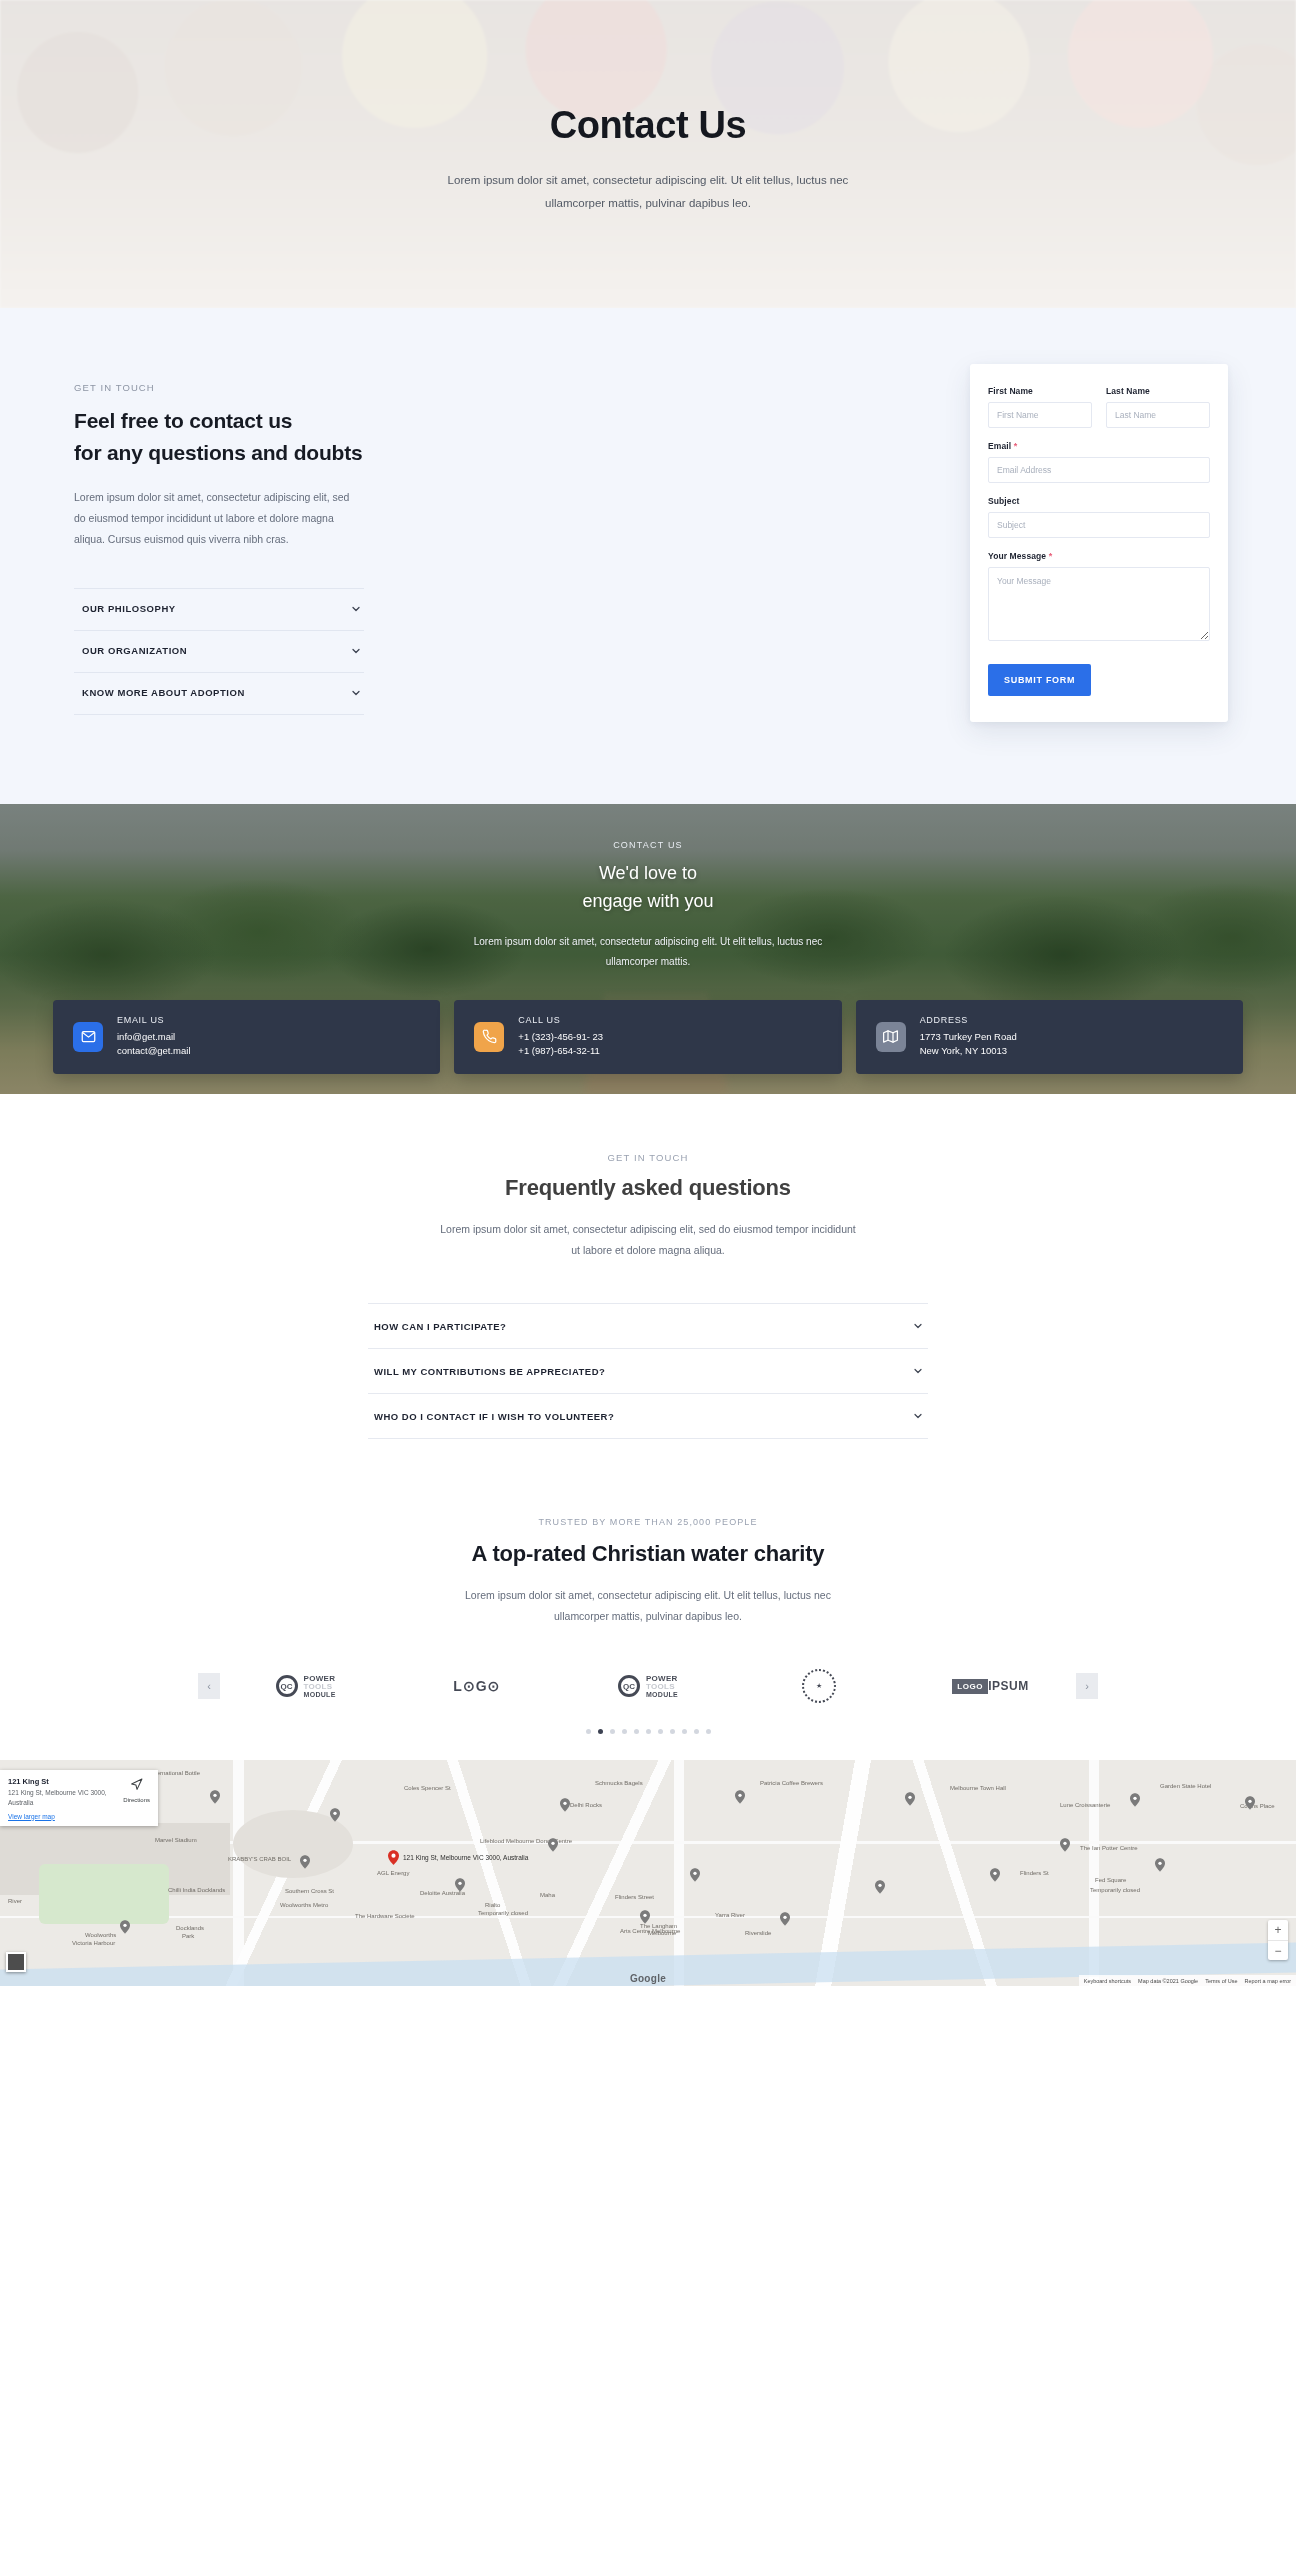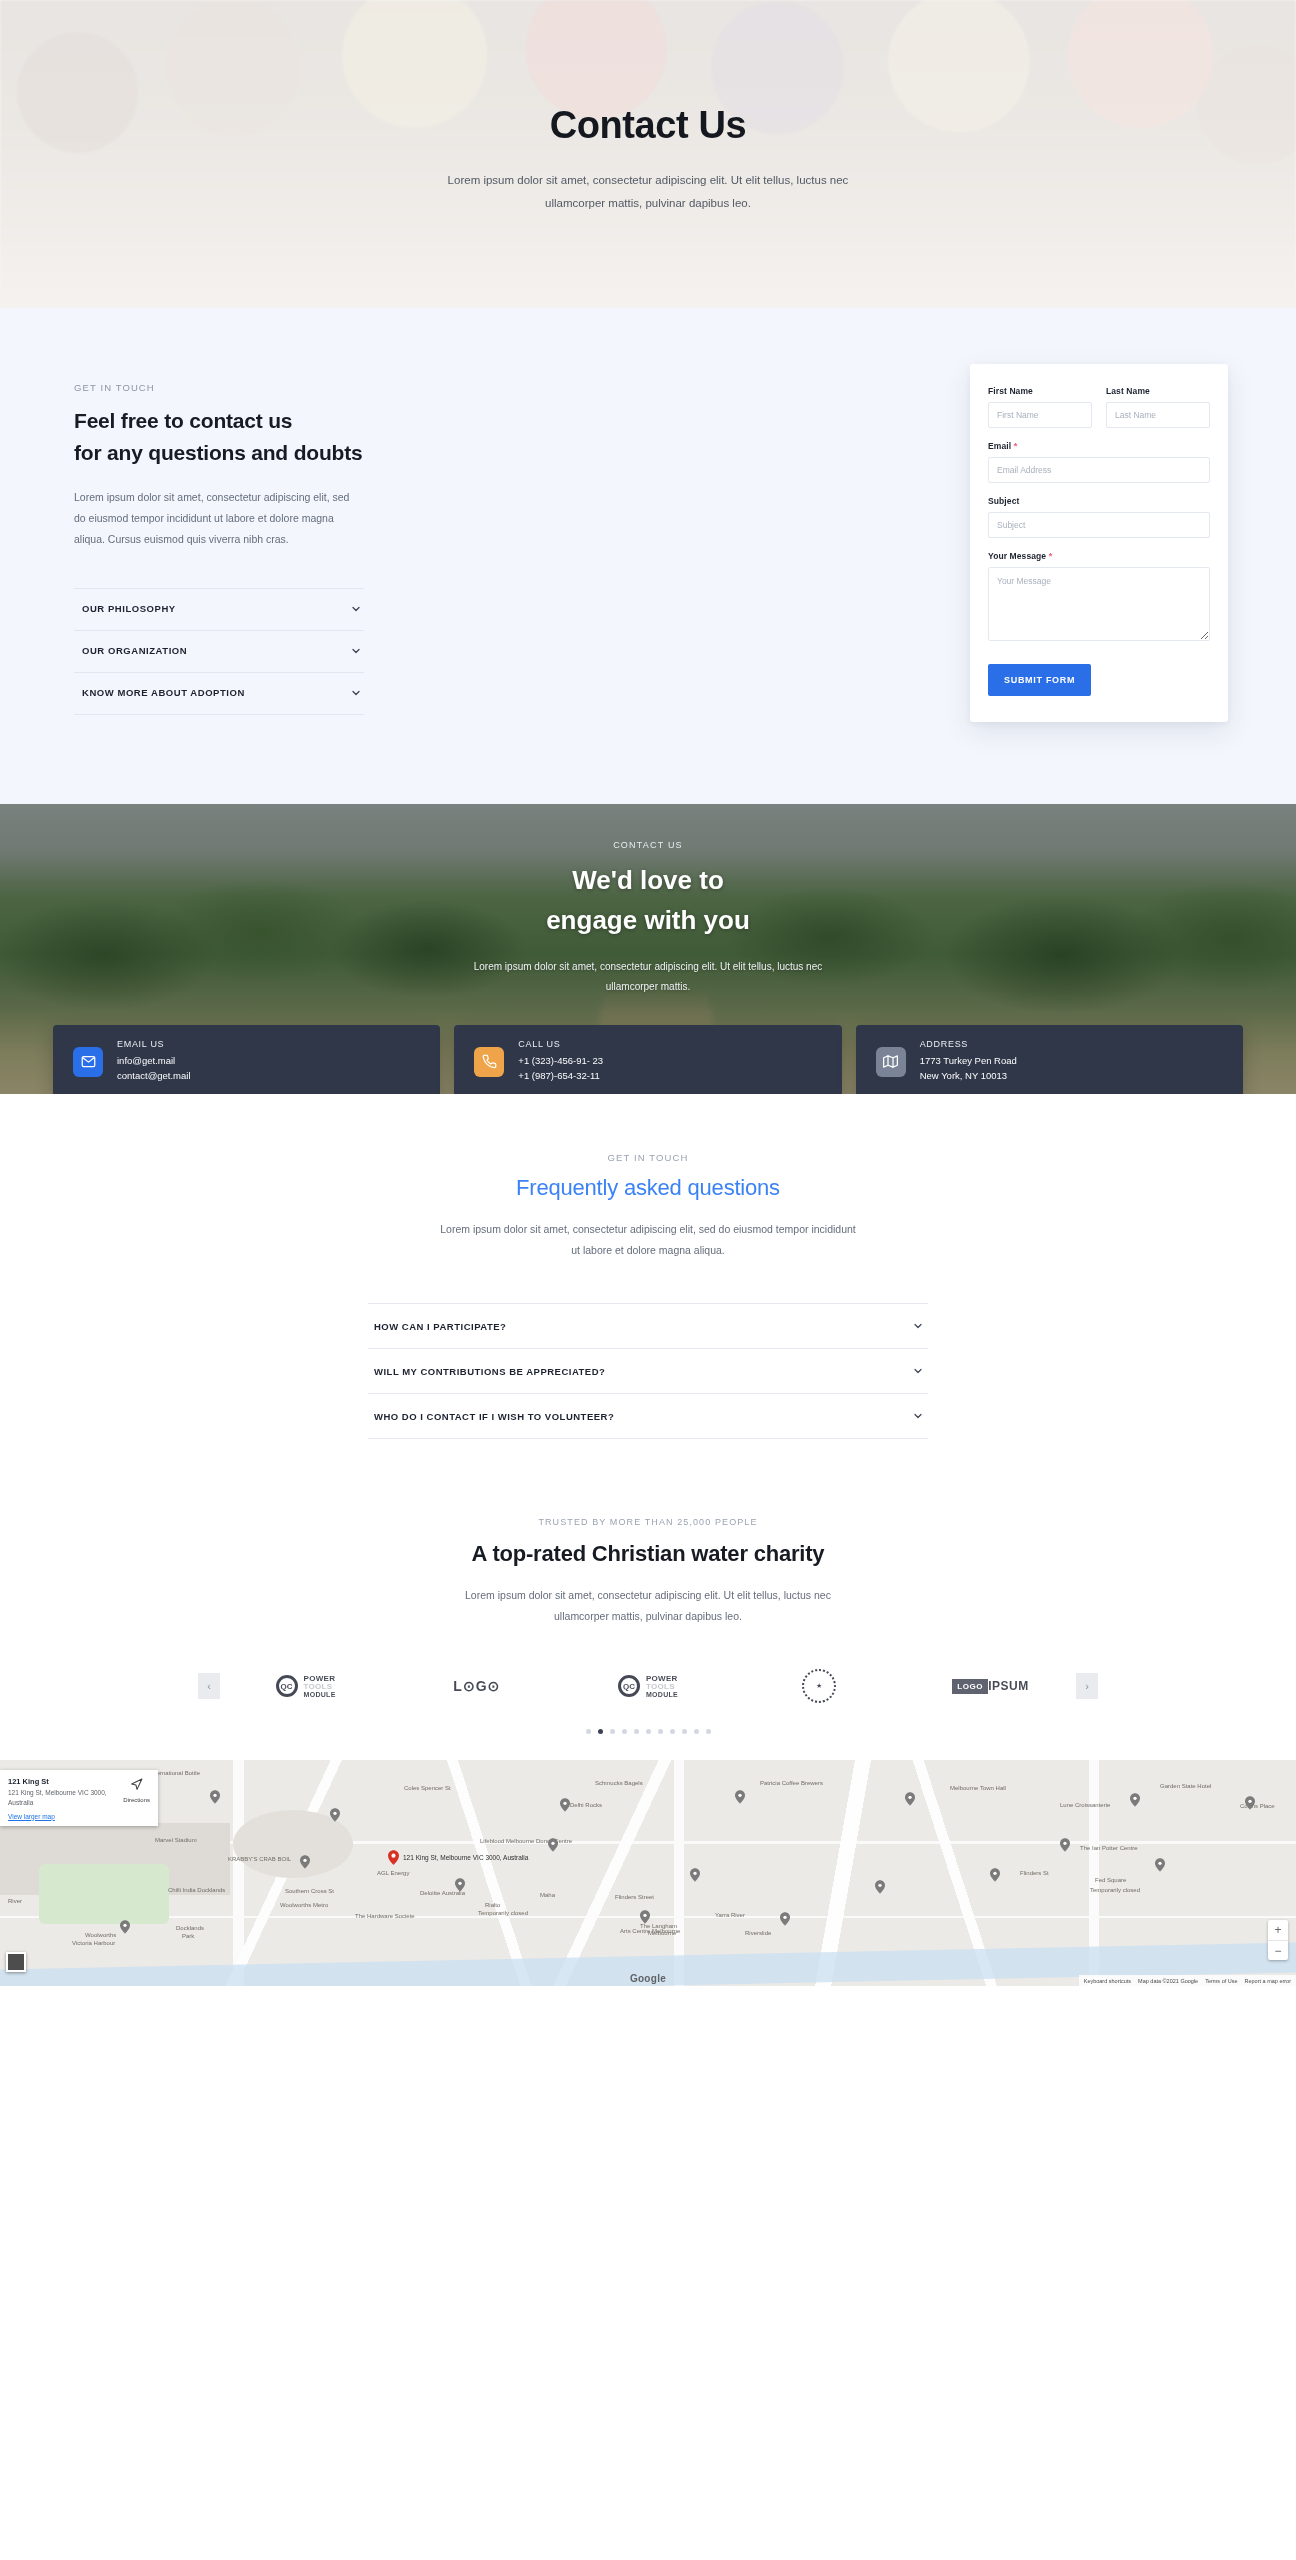--- a/index.html
+++ b/index.html
@@ -164,21 +164,21 @@
   .engage-inner {
     position: relative; z-index: 3; text-align: center;
     padding-top: 36px; color: #fff;
   }
   .engage-eyebrow {
     font-size: 9px; letter-spacing: 1.2px; text-transform: uppercase;
     color: #e9edf2; font-weight: 400;
   }
   .engage-h2 {
     margin-top: 10px;
-    font-size: 26px; font-weight: 700; line-height: 1.55;
+    font-size: 18px; font-weight: 400; line-height: 1.55;
     text-shadow: 0 1px 4px rgba(0,0,0,.35);
   }
   .engage-p {
     margin-top: 16px; font-size: 10px; line-height: 2.0;
     color: #eef1f5; max-width: 400px; margin-left: auto; margin-right: auto;
     text-shadow: 0 1px 3px rgba(0,0,0,.3);
   }
   .cards {
     position: relative; z-index: 3;
     width: 1190px; margin: 28px auto 0;
@@ -207,21 +207,21 @@
   }
   .info-line { font-size: 9.5px; line-height: 1.55; color: #fdfdfe; }
 
   
   .faq { background: #fff; padding: 58px 0 30px; text-align: center; }
   .faq-eyebrow {
     font-size: 9.5px; letter-spacing: 1.1px; color: #9aa2b1;
     text-transform: uppercase;
   }
   .faq-h2 {
-    margin-top: 12px; font-size: 22px; font-weight: 400; color: #3b82f6;
+    margin-top: 12px; font-size: 22px; font-weight: 700; color: #404040;
     letter-spacing: -0.2px;
   }
   .faq-p {
     margin: 18px auto 0; font-size: 10.5px; line-height: 2.0;
     color: #656d7c; max-width: 420px;
   }
   .faq-list { width: 560px; margin: 42px auto 0; text-align: left; }
   .faq-item {
     display: flex; align-items: center; justify-content: space-between;
     padding: 16px 4px 16px 6px;

